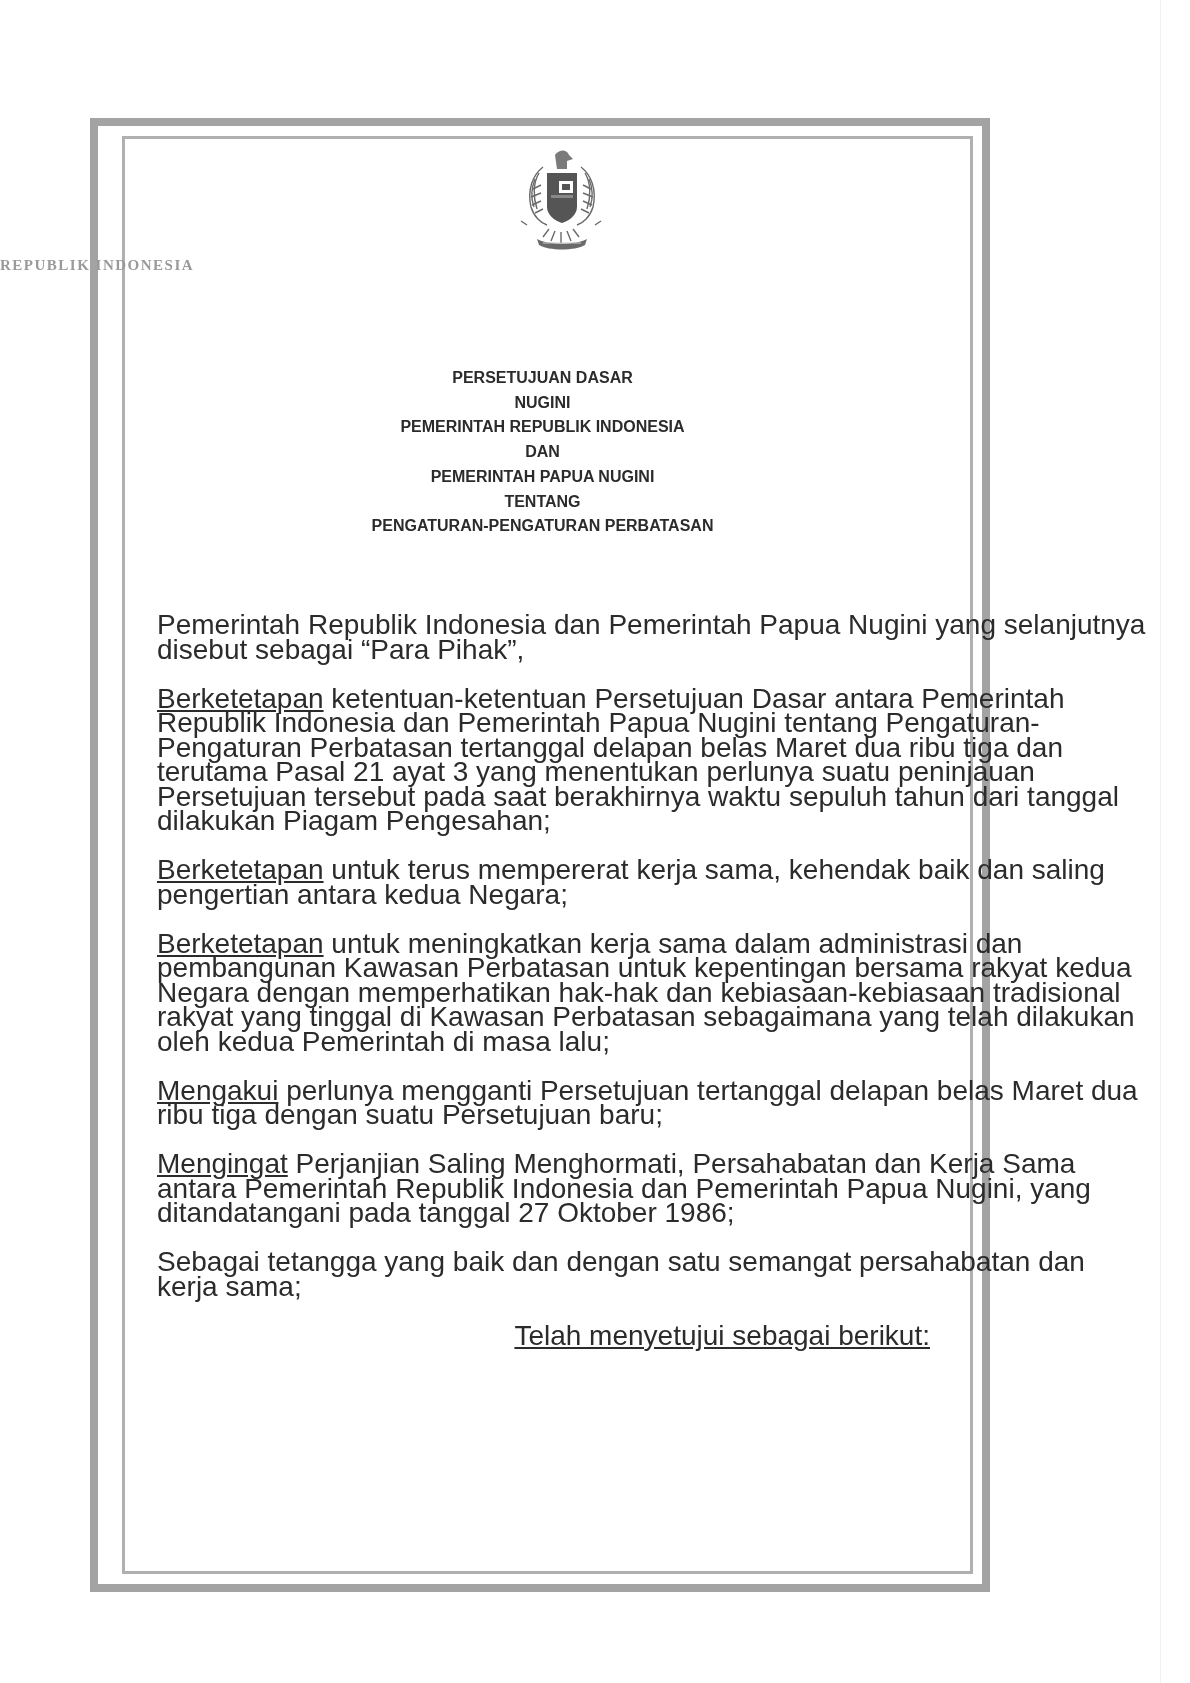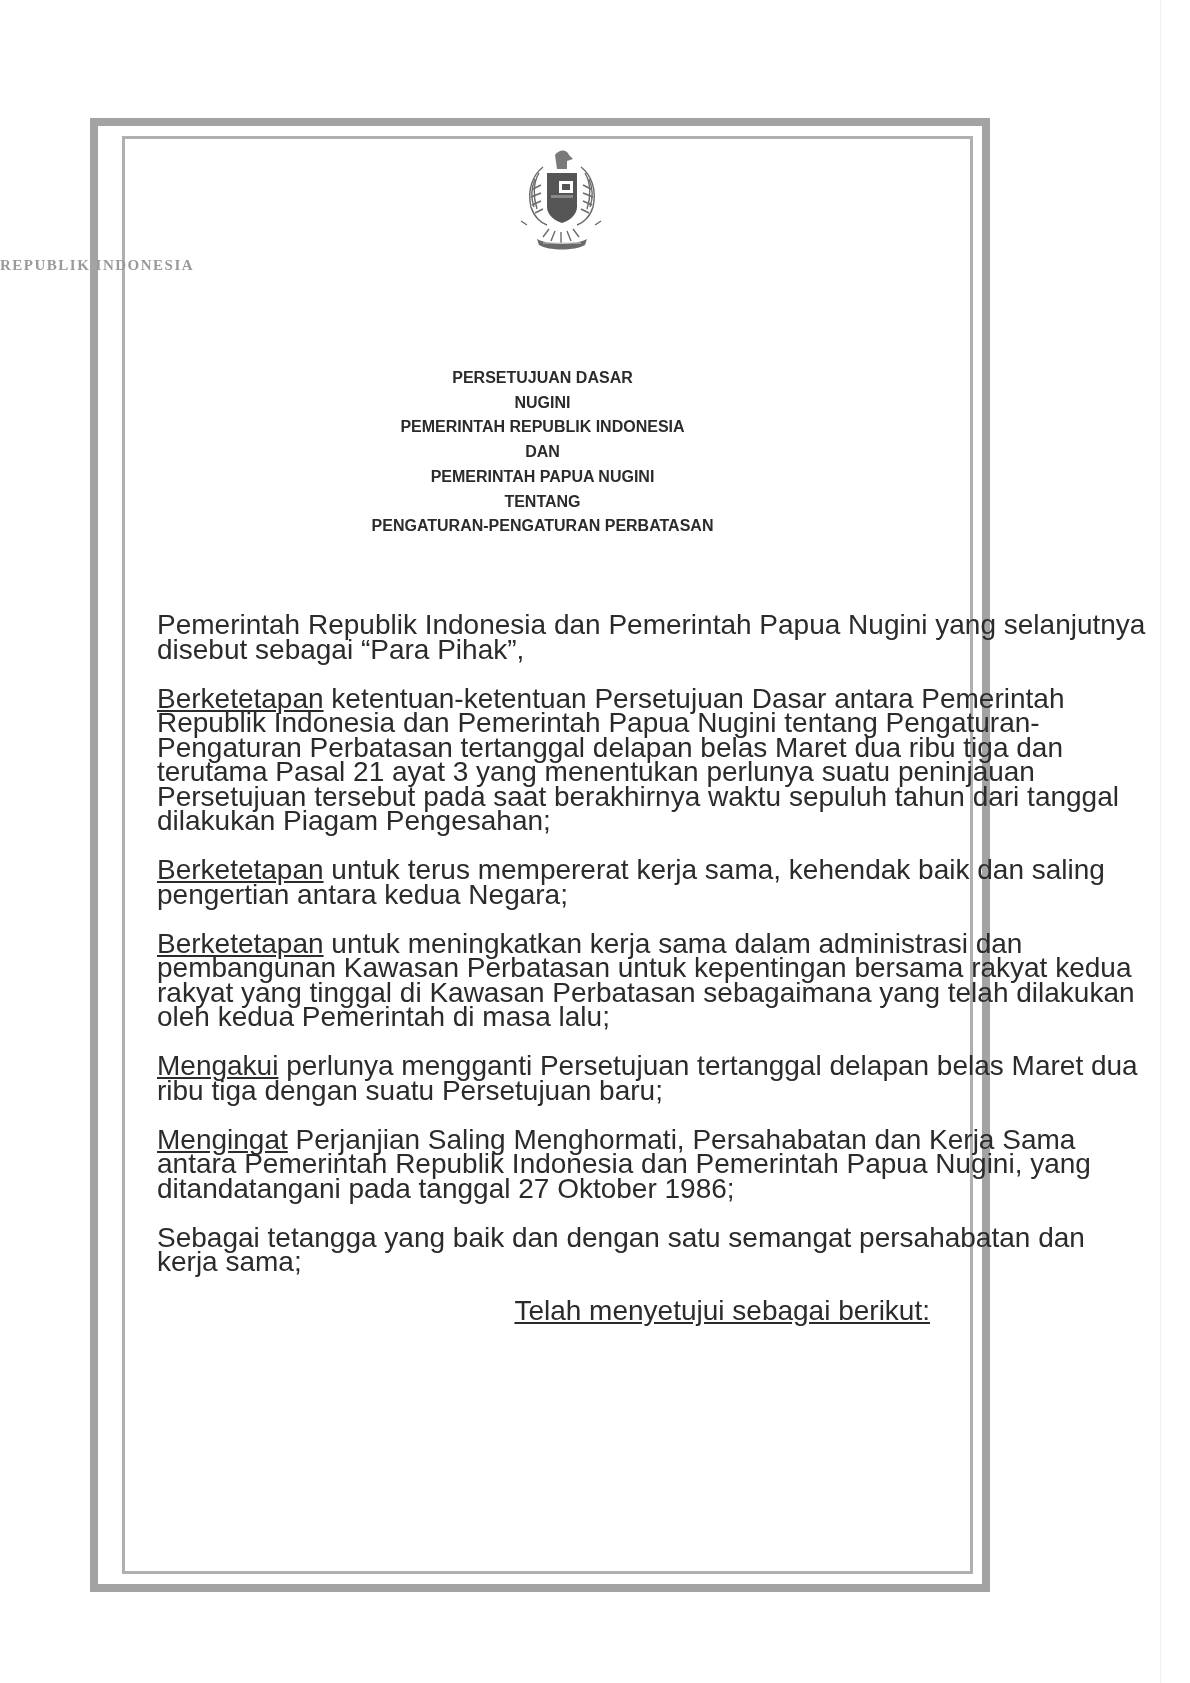--- a/index.html
+++ b/index.html
@@ -92,20 +92,21 @@
   </div>
 
   <div class="para justify-lines">
     <span class="ln"><span class="ul">Berketetapan</span><span> untuk terus mempererat kerja sama, kehendak baik dan saling</span></span>
     <span class="ln end">pengertian antara kedua Negara;</span>
   </div>
 
   <div class="para justify-lines">
     <span class="ln"><span class="ul">Berketetapan</span><span> untuk meningkatkan kerja sama dalam administrasi dan</span></span>
     <span class="ln">pembangunan Kawasan Perbatasan untuk kepentingan bersama rakyat kedua</span>
+    <span class="ln">Negara dengan memperhatikan hak-hak dan kebiasaan-kebiasaan tradisional</span>
     <span class="ln">rakyat yang tinggal di Kawasan Perbatasan sebagaimana yang telah dilakukan</span>
     <span class="ln end">oleh kedua Pemerintah di masa lalu;</span>
   </div>
 
   <div class="para justify-lines">
     <span class="ln"><span class="ul">Mengakui</span><span> perlunya mengganti Persetujuan tertanggal delapan belas Maret dua</span></span>
     <span class="ln end">ribu tiga dengan suatu Persetujuan baru;</span>
   </div>
 
   <div class="para justify-lines">

